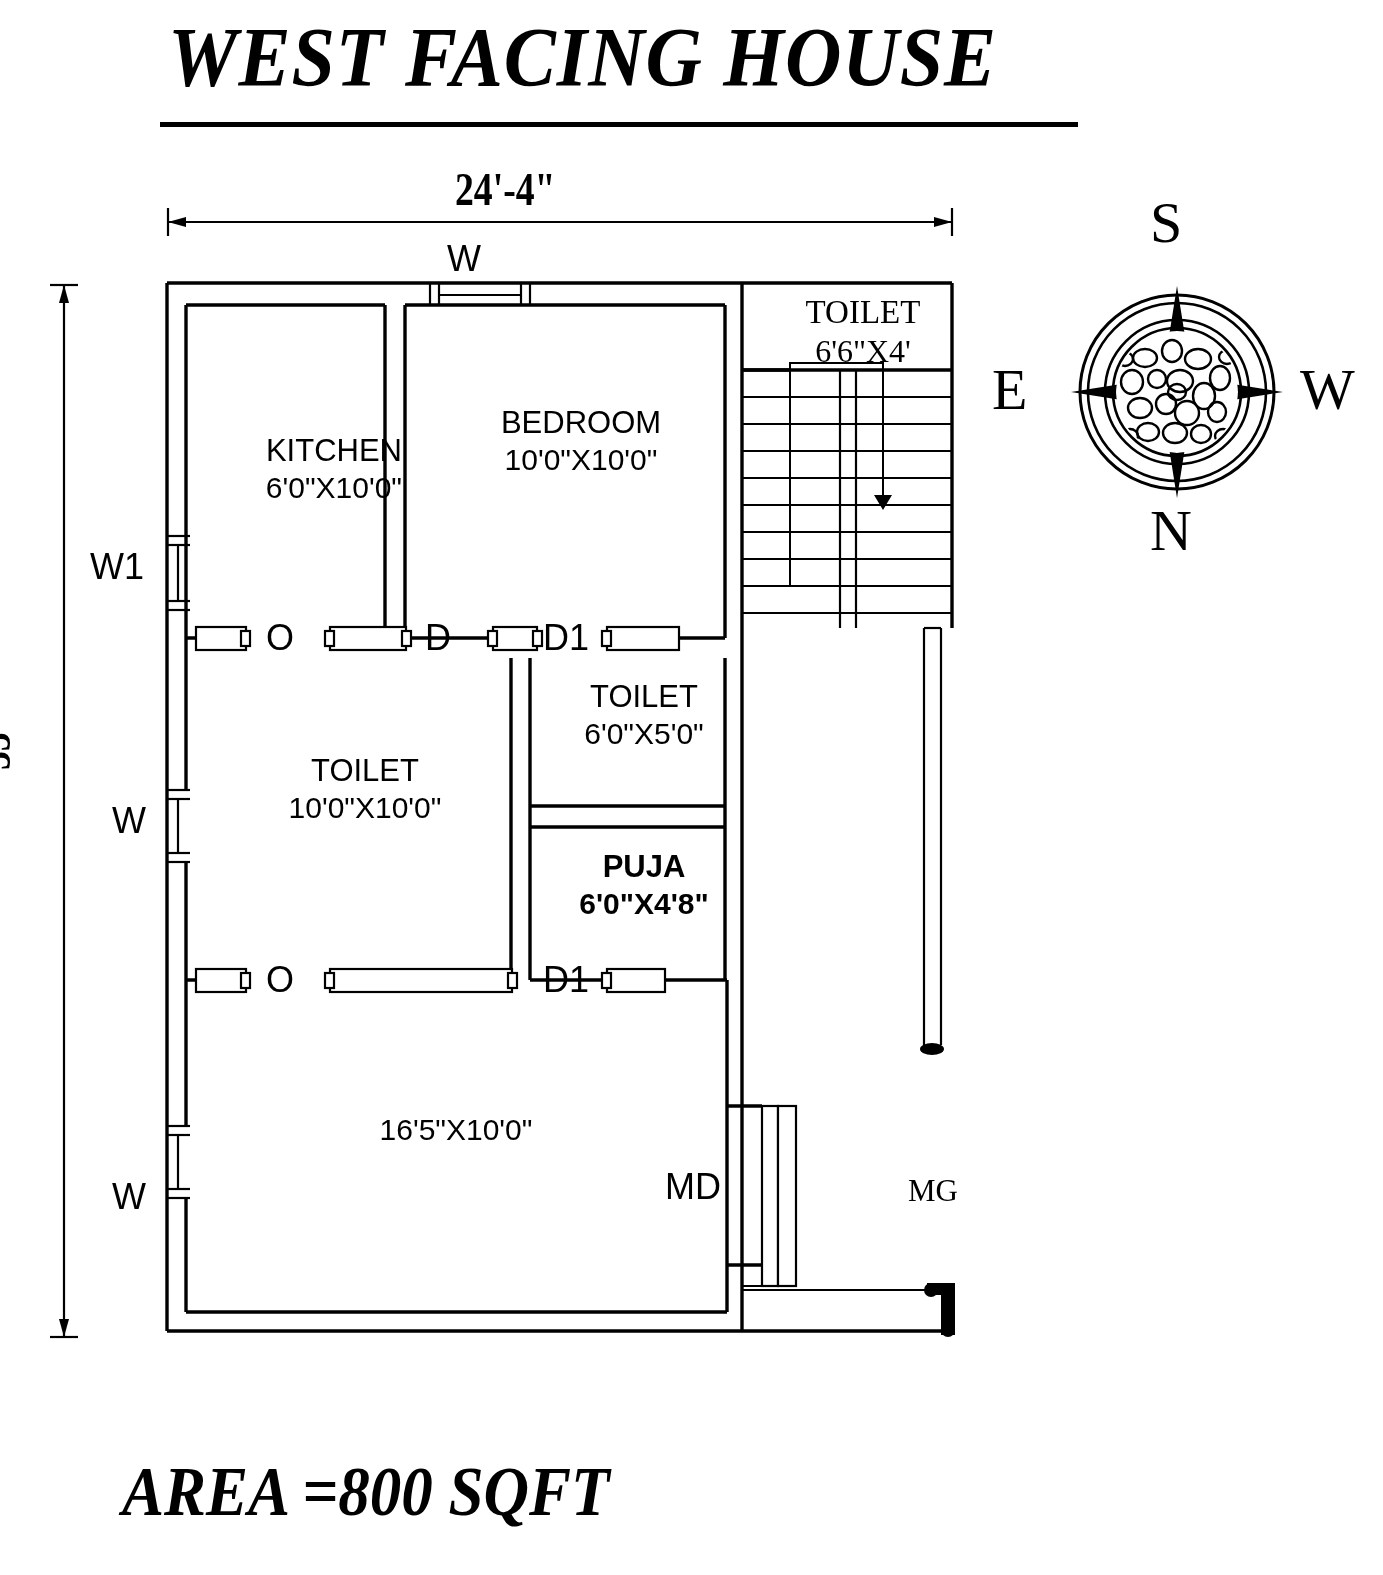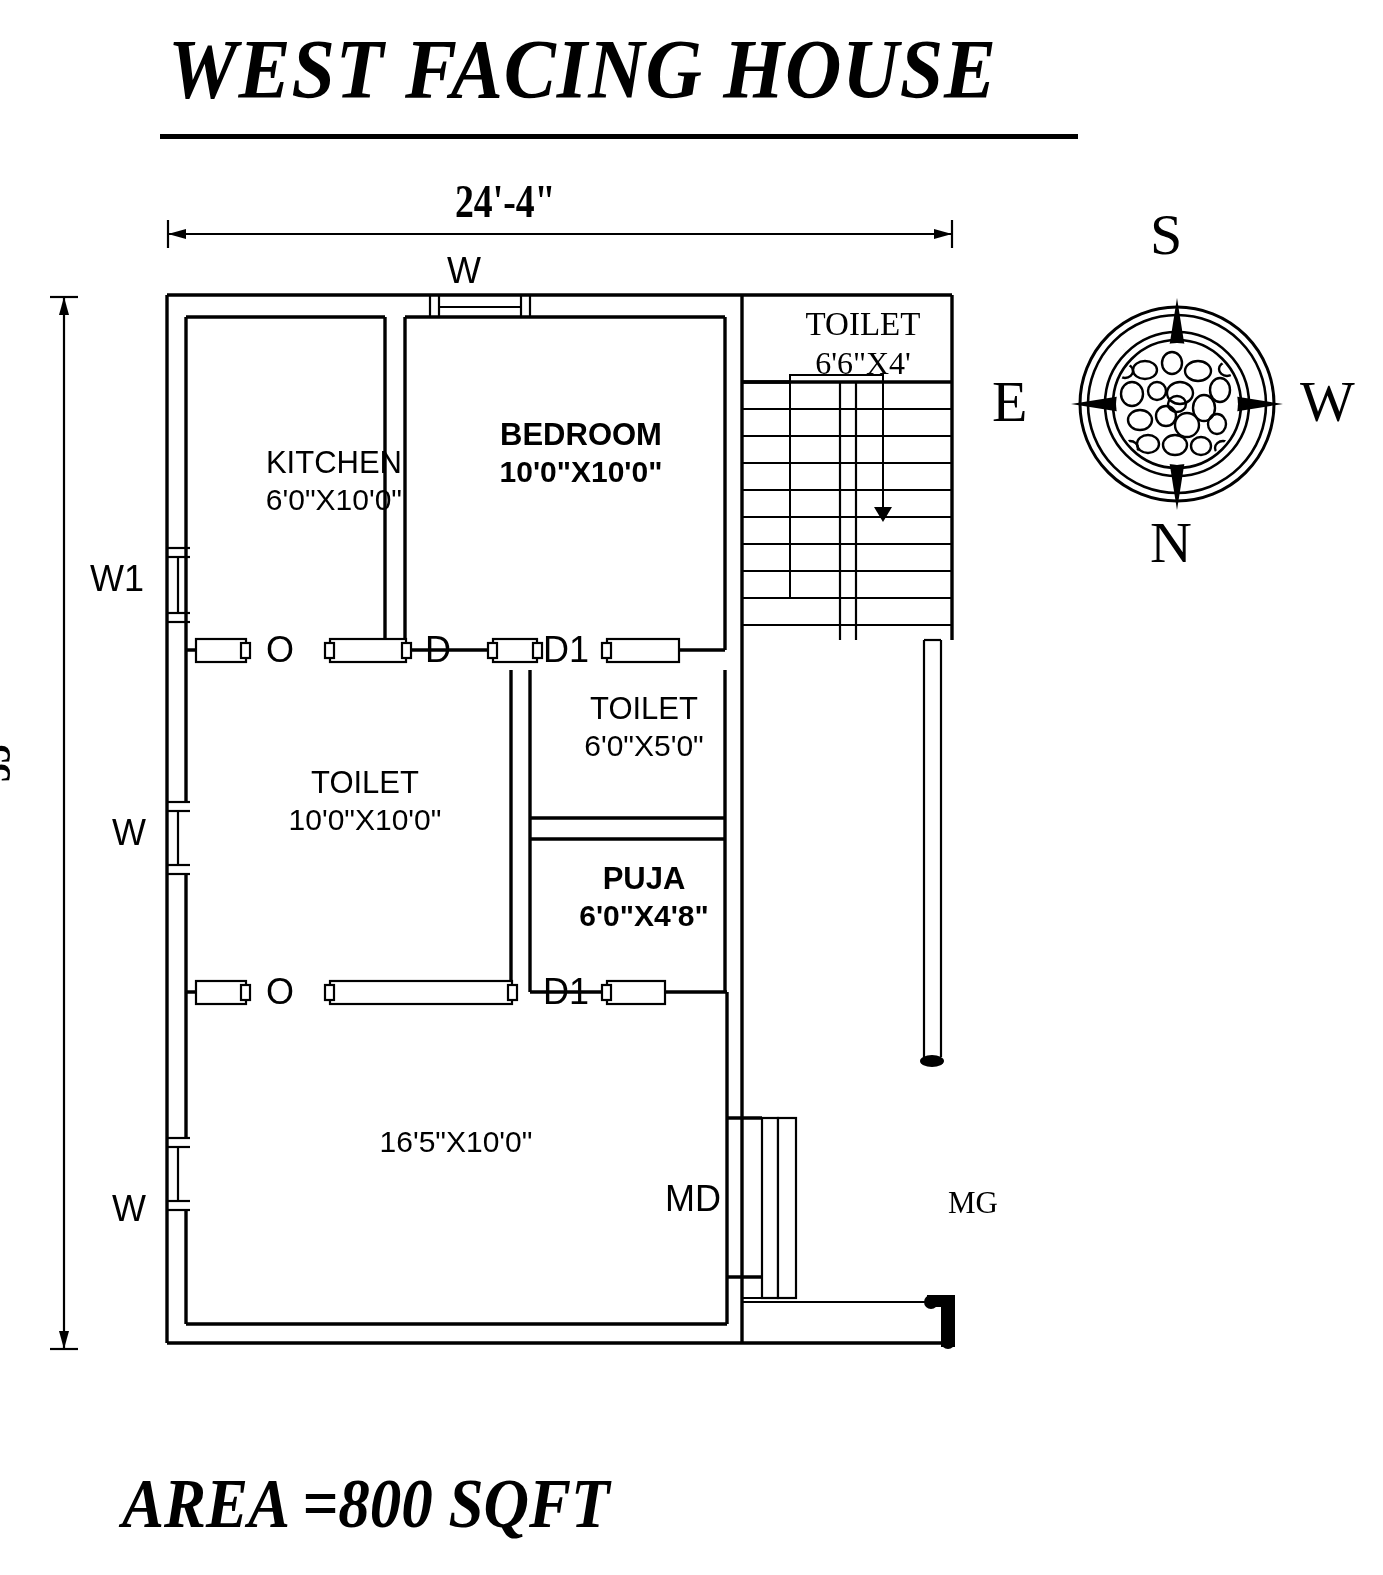--- a/index.html
+++ b/index.html
@@ -1,18 +1,18 @@
 <!DOCTYPE html>
 <html><head>
 <meta charset="utf-8">
 <style>
   html,body{margin:0;padding:0;background:#ffffff;}
   body{width:1383px;height:1575px;position:relative;font-family:"Liberation Sans",sans-serif;color:#000;overflow:hidden;}
 
-  #stage{position:absolute;left:0;top:12px;width:1383px;height:1134px;}
+  #stage{position:absolute;left:0;top:0;width:1383px;height:1134px;}
 
   
   .title{
     position:absolute;left:168px;top:12px;width:930px;
     font-family:"Liberation Serif",serif;
     font-weight:bold;font-style:italic;
     font-size:84px;line-height:92px;
     letter-spacing:1px;
     transform:scaleX(0.93);transform-origin:left center;
     white-space:nowrap;
@@ -254,21 +254,21 @@
   </svg>
 
   <div class="dimtop-txt">24'-4"</div>
   <div class="dimleft-txt">33'</div>
 
   <div class="rlabel" style="left:186px;top:432px;width:200px;text-align:right;">
     <span class="nm">KITCHEN</span>
     <span class="dm">6'0"X10'0"</span>
   </div>
 
-  <div class="rlabel" style="left:405px;top:404px;width:320px;font-weight:bold;">
+  <div class="rlabel" style="left:405px;top:404px;width:320px;">
     <span class="nm">BEDROOM</span>
     <span class="dm">10'0"X10'0"</span>
   </div>
 
   <div class="rlabel serif" style="left:742px;top:292px;width:210px;">
     <span class="nm">TOILET</span>
     <span class="dm">6'6"X4'</span>
   </div>
 
   <div class="rlabel" style="left:186px;top:752px;width:326px;">
@@ -303,21 +303,21 @@
   <div class="mk" style="left:425px;top:619px;">D</div>
 
   <div class="mk" style="left:543px;top:619px;">D1</div>
 
   <div class="mk" style="left:266px;top:961px;">O</div>
 
   <div class="mk" style="left:543px;top:961px;">D1</div>
 
   <div class="mk" style="left:665px;top:1168px;">MD</div>
 
-  <div class="mk serifmk" style="left:908px;top:1172px;margin-left:40px;">MG</div>
+  <div class="mk serifmk" style="left:908px;top:1172px;">MG</div>
 
   <div class="cmp">
     <svg width="400" height="390" viewBox="0 0 400 390">
       <g>
 
         <circle cx="197" cy="196" r="97" fill="none" stroke="#000" stroke-width="3"></circle>
         <circle cx="197" cy="196" r="89" fill="none" stroke="#000" stroke-width="2.6"></circle>
         <circle cx="197" cy="196" r="72" fill="none" stroke="#000" stroke-width="2.6"></circle>
         <circle cx="197" cy="196" r="64" fill="none" stroke="#000" stroke-width="2.6"></circle>
 

